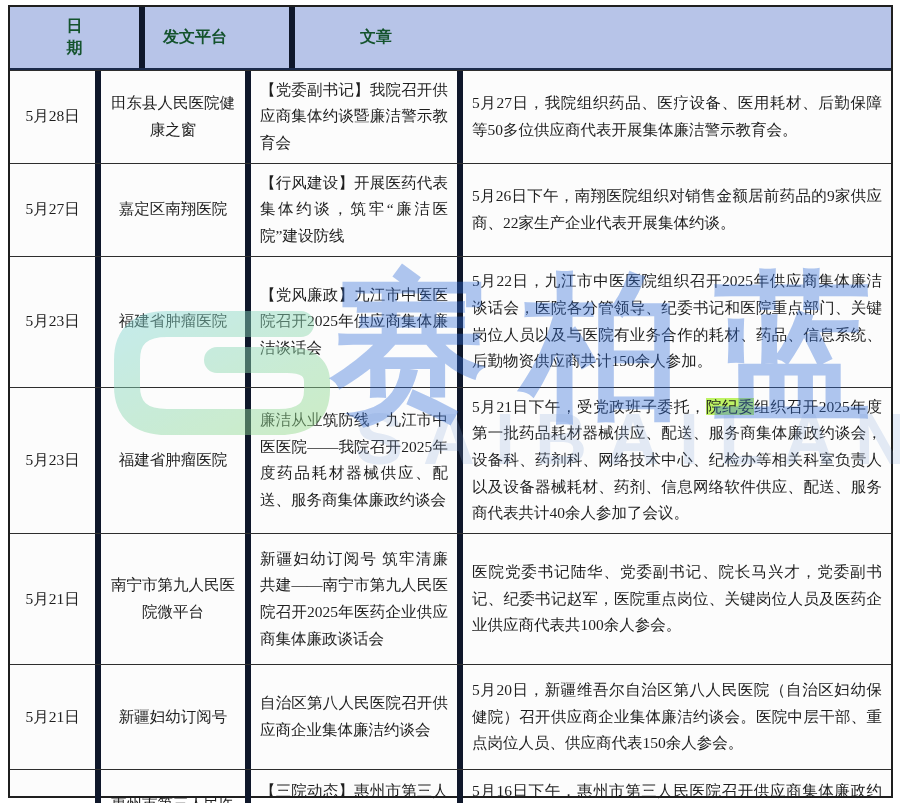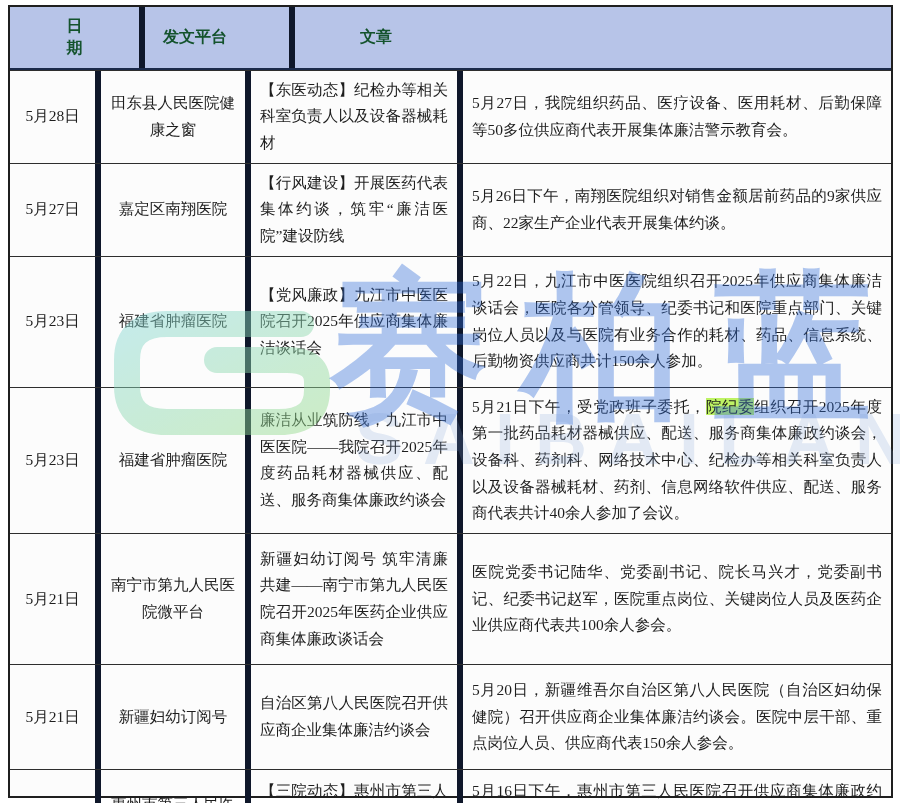--- a/index.html
+++ b/index.html
@@ -71,21 +71,21 @@
   </div>
   <div id="t-body">
       <div class="t-row" style="min-height: 84px;">
         <div class="cell center">
           <div class="txt">5月28日</div>
         </div>
         <div class="cell center">
           <div class="txt">田东县人民医院健康之窗</div>
         </div>
         <div class="cell just">
-          <div class="txt">【东医动态】纪检办等相关科室负责人以及设备器械耗材</div>
+          <div class="txt">【党委副书记】我院召开供应商集体约谈暨廉洁警示教育会</div>
         </div>
         <div class="cell just">
           <div class="txt">5月27日，我院组织药品、医疗设备、医用耗材、后勤保障等50多位供应商代表开展集体廉洁警示教育会。</div>
         </div>
       </div>
       <div class="t-row" style="min-height: 80px;">
         <div class="cell center">
           <div class="txt">5月27日</div>
         </div>
         <div class="cell center">

